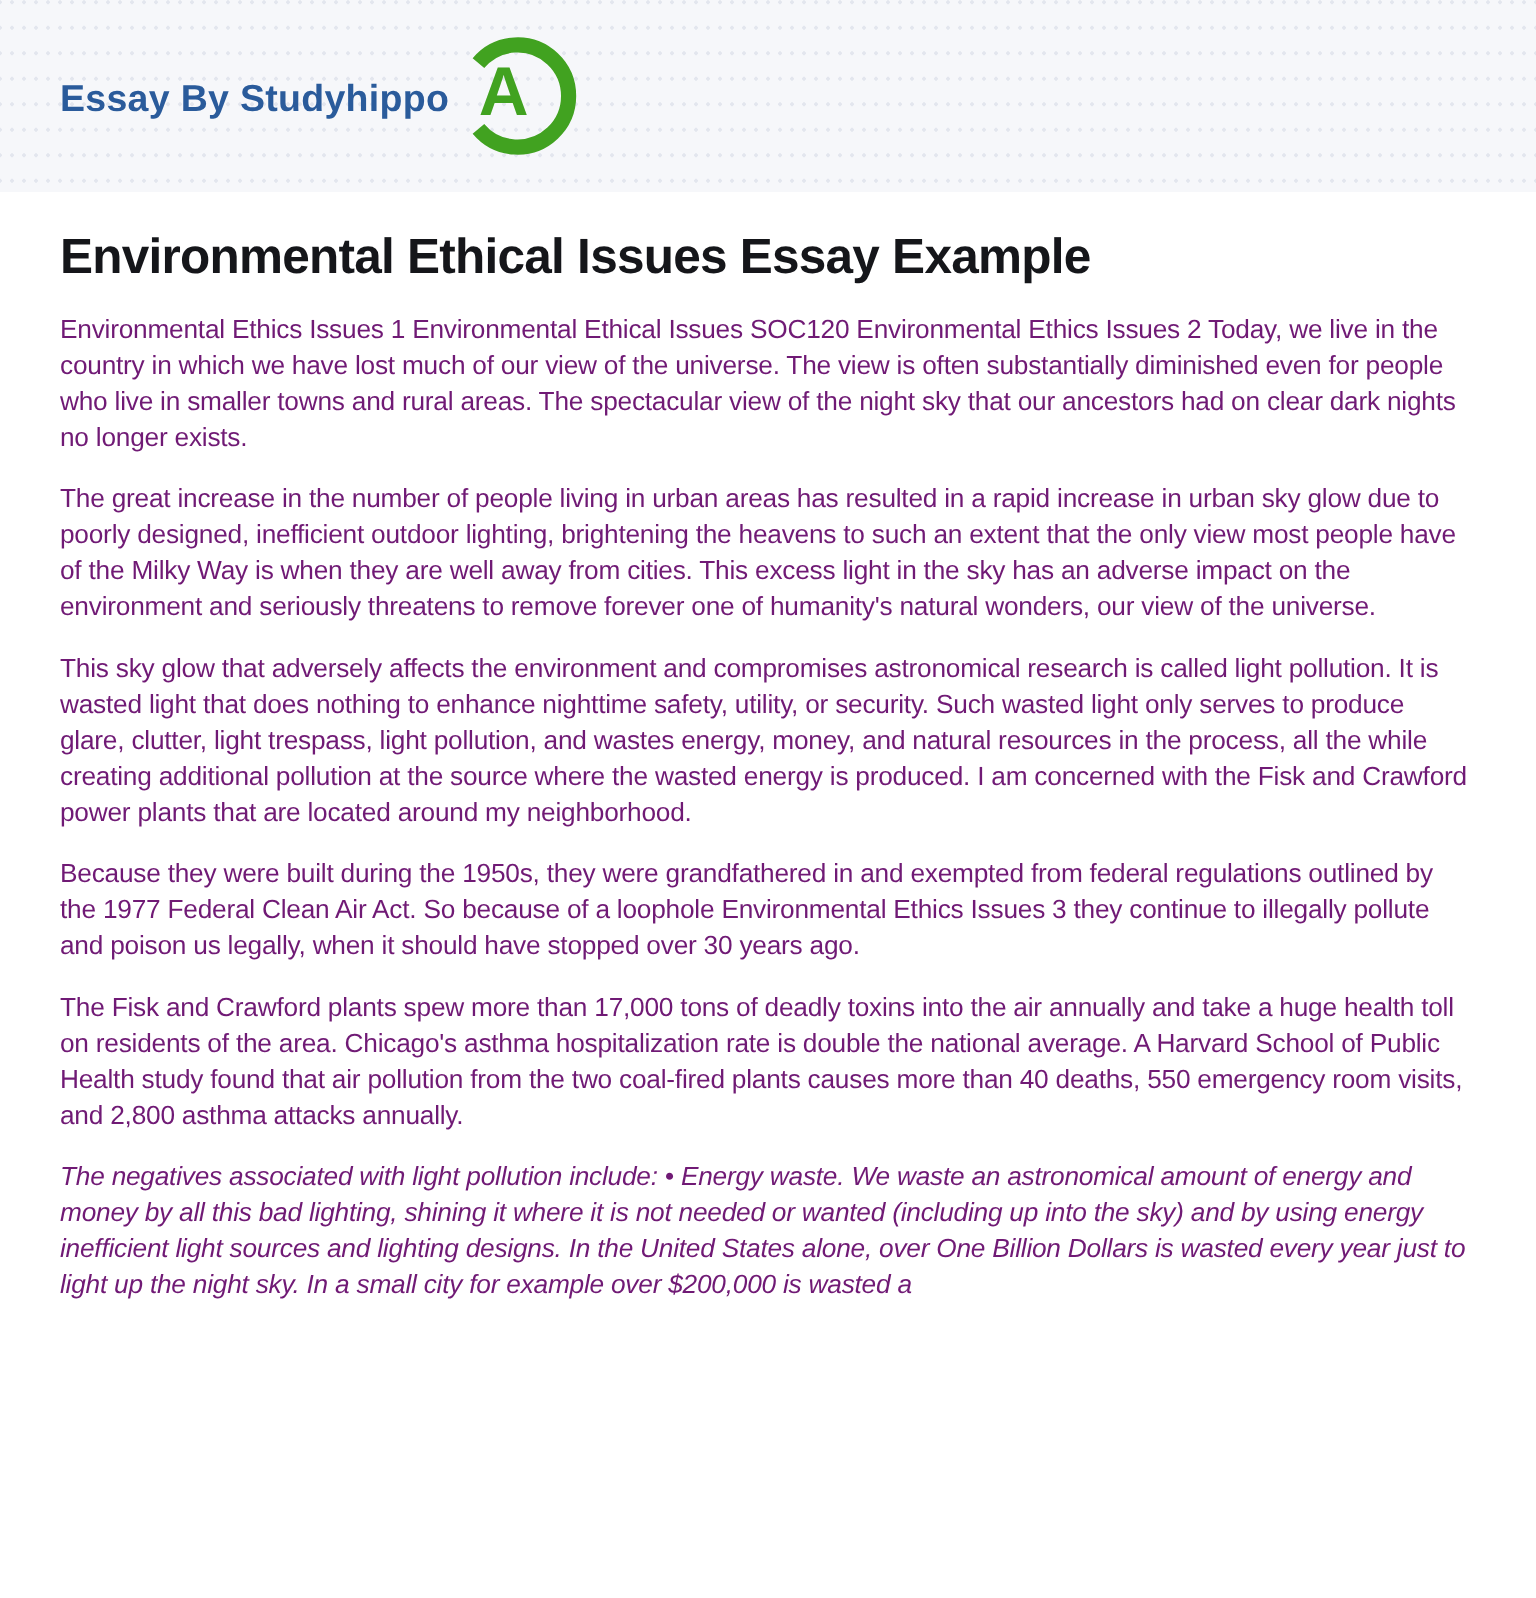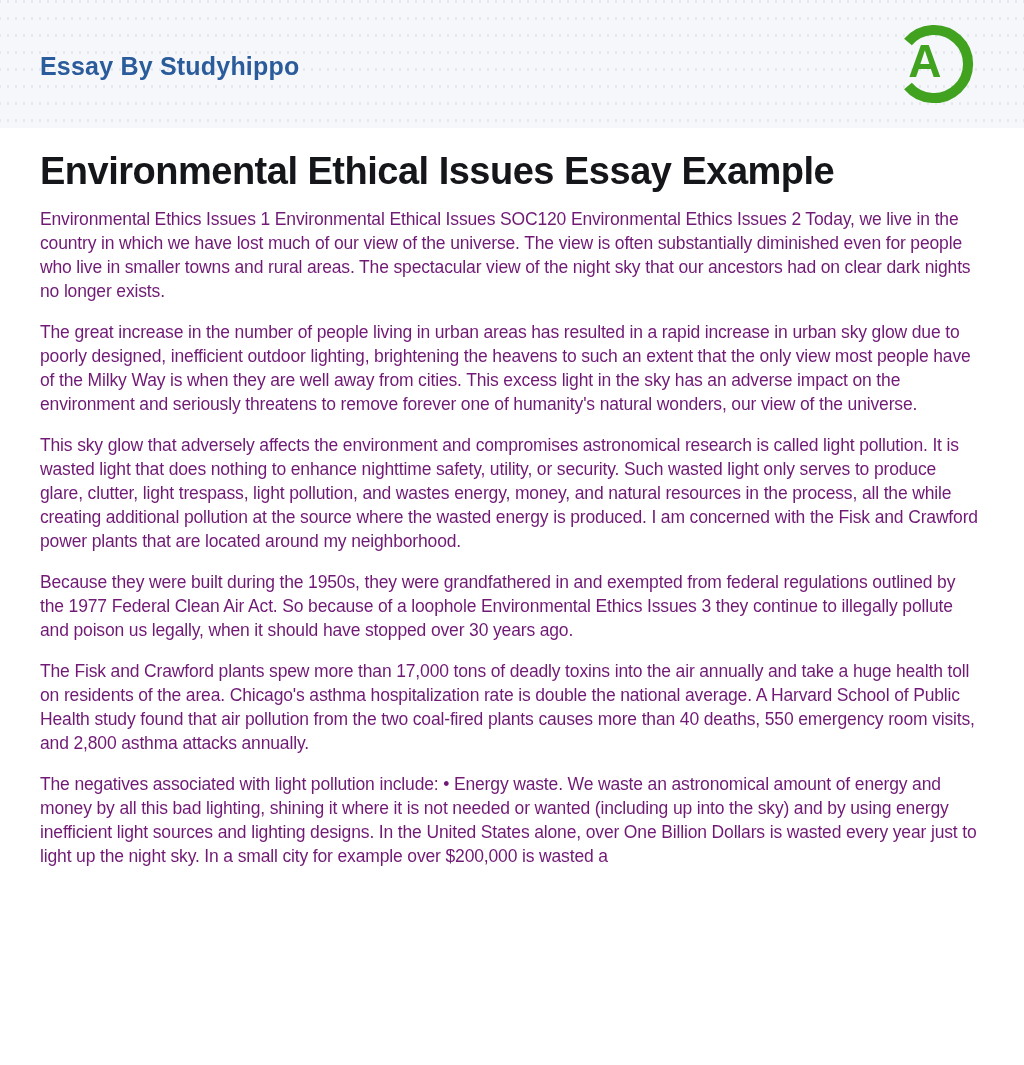--- a/index.html
+++ b/index.html
@@ -12,21 +12,20 @@
 
   
   .page-header {
     height: 128px;
     background-color: #f6f7fa;
     background-image: radial-gradient(circle, #e3e6ee 1.1px, rgba(0,0,0,0) 1.2px);
     background-size: 8px 17px;
     background-position: 4px 10px;
     display: flex;
     align-items: center;
-    justify-content: space-between;
     padding: 0 44px 0 40px;
   }
   .header-text { display: flex; flex-direction: column; gap: 12px; padding-top: 4px; }
   .site-title {
     color: #2a5b9b;
     font-size: 25px;
     font-weight: 700;
     letter-spacing: 0.2px;
   }
   .site-url {
@@ -39,34 +38,34 @@
   .logo { width: 92px; height: 92px; flex: 0 0 auto; }
   .logo svg { width: 100%; height: 100%; display: block; }
 
   
   .article {
     padding: 24px 44px 56px 40px;
     background: #ffffff;
   }
   .article-title {
     color: #15161a;
-    font-size: 38px;
+    font-size: 33px;
     font-weight: 800;
     letter-spacing: -0.5px;
     line-height: 38px;
     margin-bottom: 17px;
   }
   .essay-paragraph {
     color: #701a75;
     font-size: 17.5px;
     line-height: 24px;
     letter-spacing: -0.15px;
     margin-bottom: 17px;
   }
-  .essay-paragraph:last-child { margin-bottom: 1px; }
+  .essay-paragraph:last-child { margin-bottom: 1px; font-style: italic; }
 </style>
 </head>
 <body>
 
 <header class="page-header">
   <div class="header-text">
     <div class="site-title">Essay By Studyhippo</div>
   </div>
   <div class="logo">
     <svg viewBox="0 0 100 100" aria-hidden="true">

